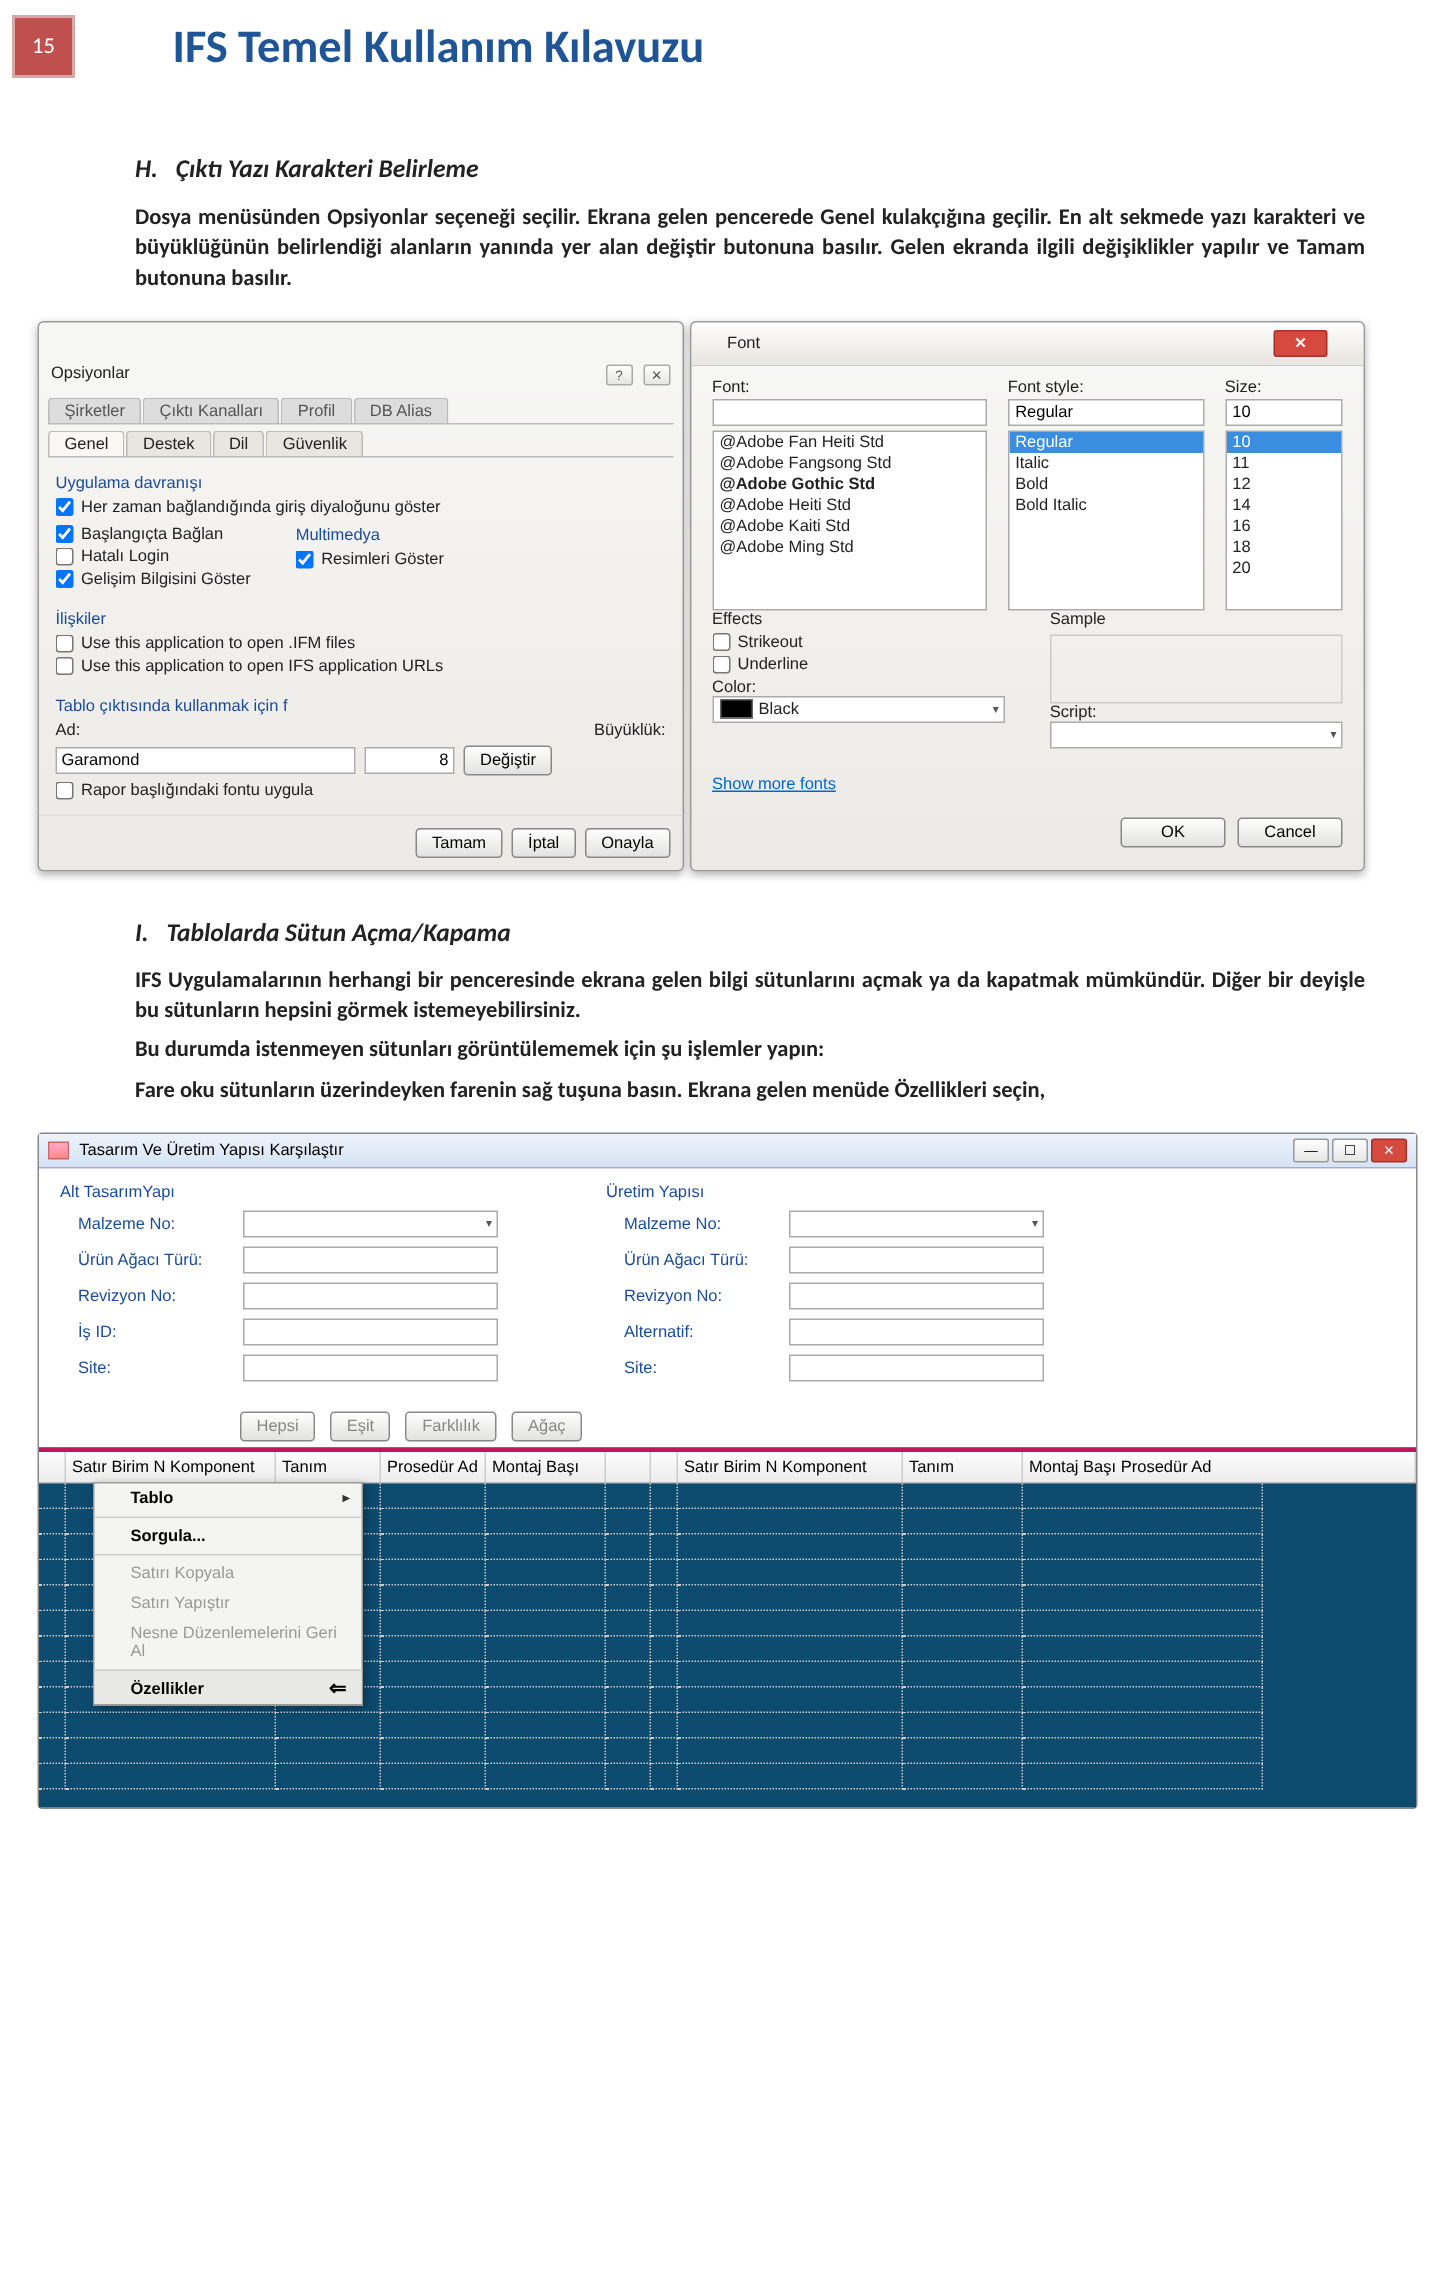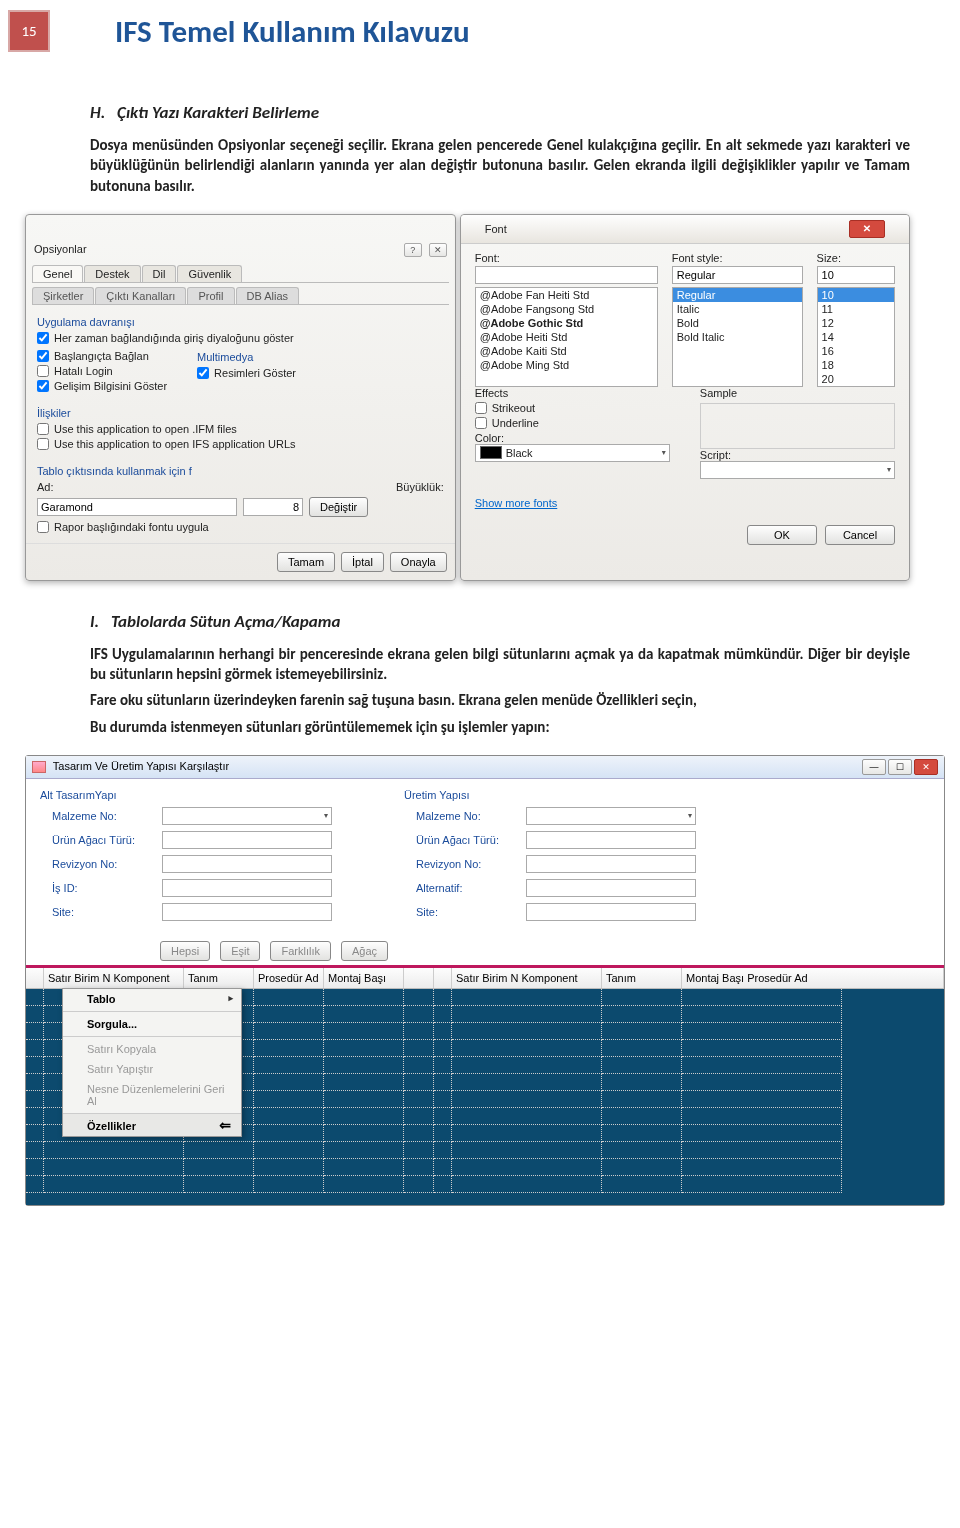--- a/index.html
+++ b/index.html
@@ -90,21 +90,21 @@
   .close-x {
     width:36px; height:18px; background:#d44a3e; border:1px solid #a82f25;
     border-radius:2px; color:#fff; display:flex;align-items:center;justify-content:center;
     font-size:10px; font-weight:bold;
   }
   .font-body { padding:8px 14px; }
   .font-cols { display:flex; gap:14px; }
   .fcol { flex:1; }
   .fcol label { font-size:11px; display:block; margin-bottom:2px; }
   .listbox {
-    border:1px solid #aaa; background:#fff; height:100px; overflow:hidden;
+    border:1px solid #aaa; background:#fff; height:120px; overflow:hidden;
     font-size:11px; padding:0;
   }
   .listbox .item { padding:1px 4px; }
   .listbox .sel { background:#3b8de0; color:#fff; }
   .sm-input { border:1px solid #aaa; background:#fff; height:18px; font-size:11px; padding:0 4px; width:100%; margin-bottom:3px; }
   .font-sub { display:flex; gap:30px; }
   .link { color:#0066cc; font-size:11px; text-decoration:underline; cursor:pointer; display:inline-block; margin-top:18px; }
   .font-footer { display:flex; justify-content:flex-end; gap:8px; padding:8px 14px 12px; }
   .color-swatch { width:22px; height:13px; background:#000; display:inline-block; vertical-align:middle; border:1px solid #666; margin-right:4px;}
   .dd { border:1px solid #aaa; background:#fff; height:18px; display:flex; align-items:center; padding:0 4px; font-size:11px; position:relative;text-align:right;}
@@ -177,30 +177,30 @@
 
     <div class="dlg opsiyon">
       <div class="dlg-title">
         <span>Opsiyonlar</span>
         <span>
           <span class="help-ic">?</span>
           <span class="help-ic">✕</span>
         </span>
       </div>
       <div class="tab-row">
+        <div class="tab-back">Şirketler</div>
+        <div class="tab-back">Çıktı Kanalları</div>
+        <div class="tab-back">Profil</div>
+        <div class="tab-back">DB Alias</div>
+      </div>
+      <div class="tab-row">
         <div class="tab active">Genel</div>
         <div class="tab">Destek</div>
         <div class="tab">Dil</div>
         <div class="tab">Güvenlik</div>
-      </div>
-      <div class="tab-row">
-        <div class="tab-back">Şirketler</div>
-        <div class="tab-back">Çıktı Kanalları</div>
-        <div class="tab-back">Profil</div>
-        <div class="tab-back">DB Alias</div>
       </div>
 
       <div class="group">
         <div class="grp-label">Uygulama davranışı</div>
         <div class="chk">
             <input type="checkbox" checked="" style="">
             <span>Her zaman bağlandığında giriş diyaloğunu göster</span>
           </div>
         <div class="mm-row">
           <div>
@@ -340,22 +340,22 @@
         <button class="btn" style="width:70px">Cancel</button>
       </div>
     </div>
   </div>
 
   <div class="sec-title">
     <span class="sec-idx">I.</span>
     <span>Tablolarda Sütun Açma/Kapama</span>
   </div>
   <p class="body-text justify">IFS Uygulamalarının herhangi bir penceresinde ekrana gelen bilgi sütunlarını açmak ya da kapatmak mümkündür. Diğer bir deyişle bu sütunların hepsini görmek istemeyebilirsiniz.</p>
+  <p class="body-text">Bu durumda istenmeyen sütunları görüntülememek için şu işlemler yapın:</p>
   <p class="body-text">Fare oku sütunların üzerindeyken farenin sağ tuşuna basın. Ekrana gelen menüde Özellikleri seçin,</p>
-  <p class="body-text">Bu durumda istenmeyen sütunları görüntülememek için şu işlemler yapın:</p>
 
   <div class="ifs-shot">
     <div class="ifs-win">
       <div class="ifs-title">
         <span>
           <span style="display:inline-block;width:14px;height:12px;background:linear-gradient(#fac,#f88);border:1px solid #c66;vertical-align:middle;margin-right:4px"></span>
           <span>Tasarım Ve Üretim Yapısı Karşılaştır</span>
         </span>
         <span class="win-btns">
           <span class="wb">—</span>

